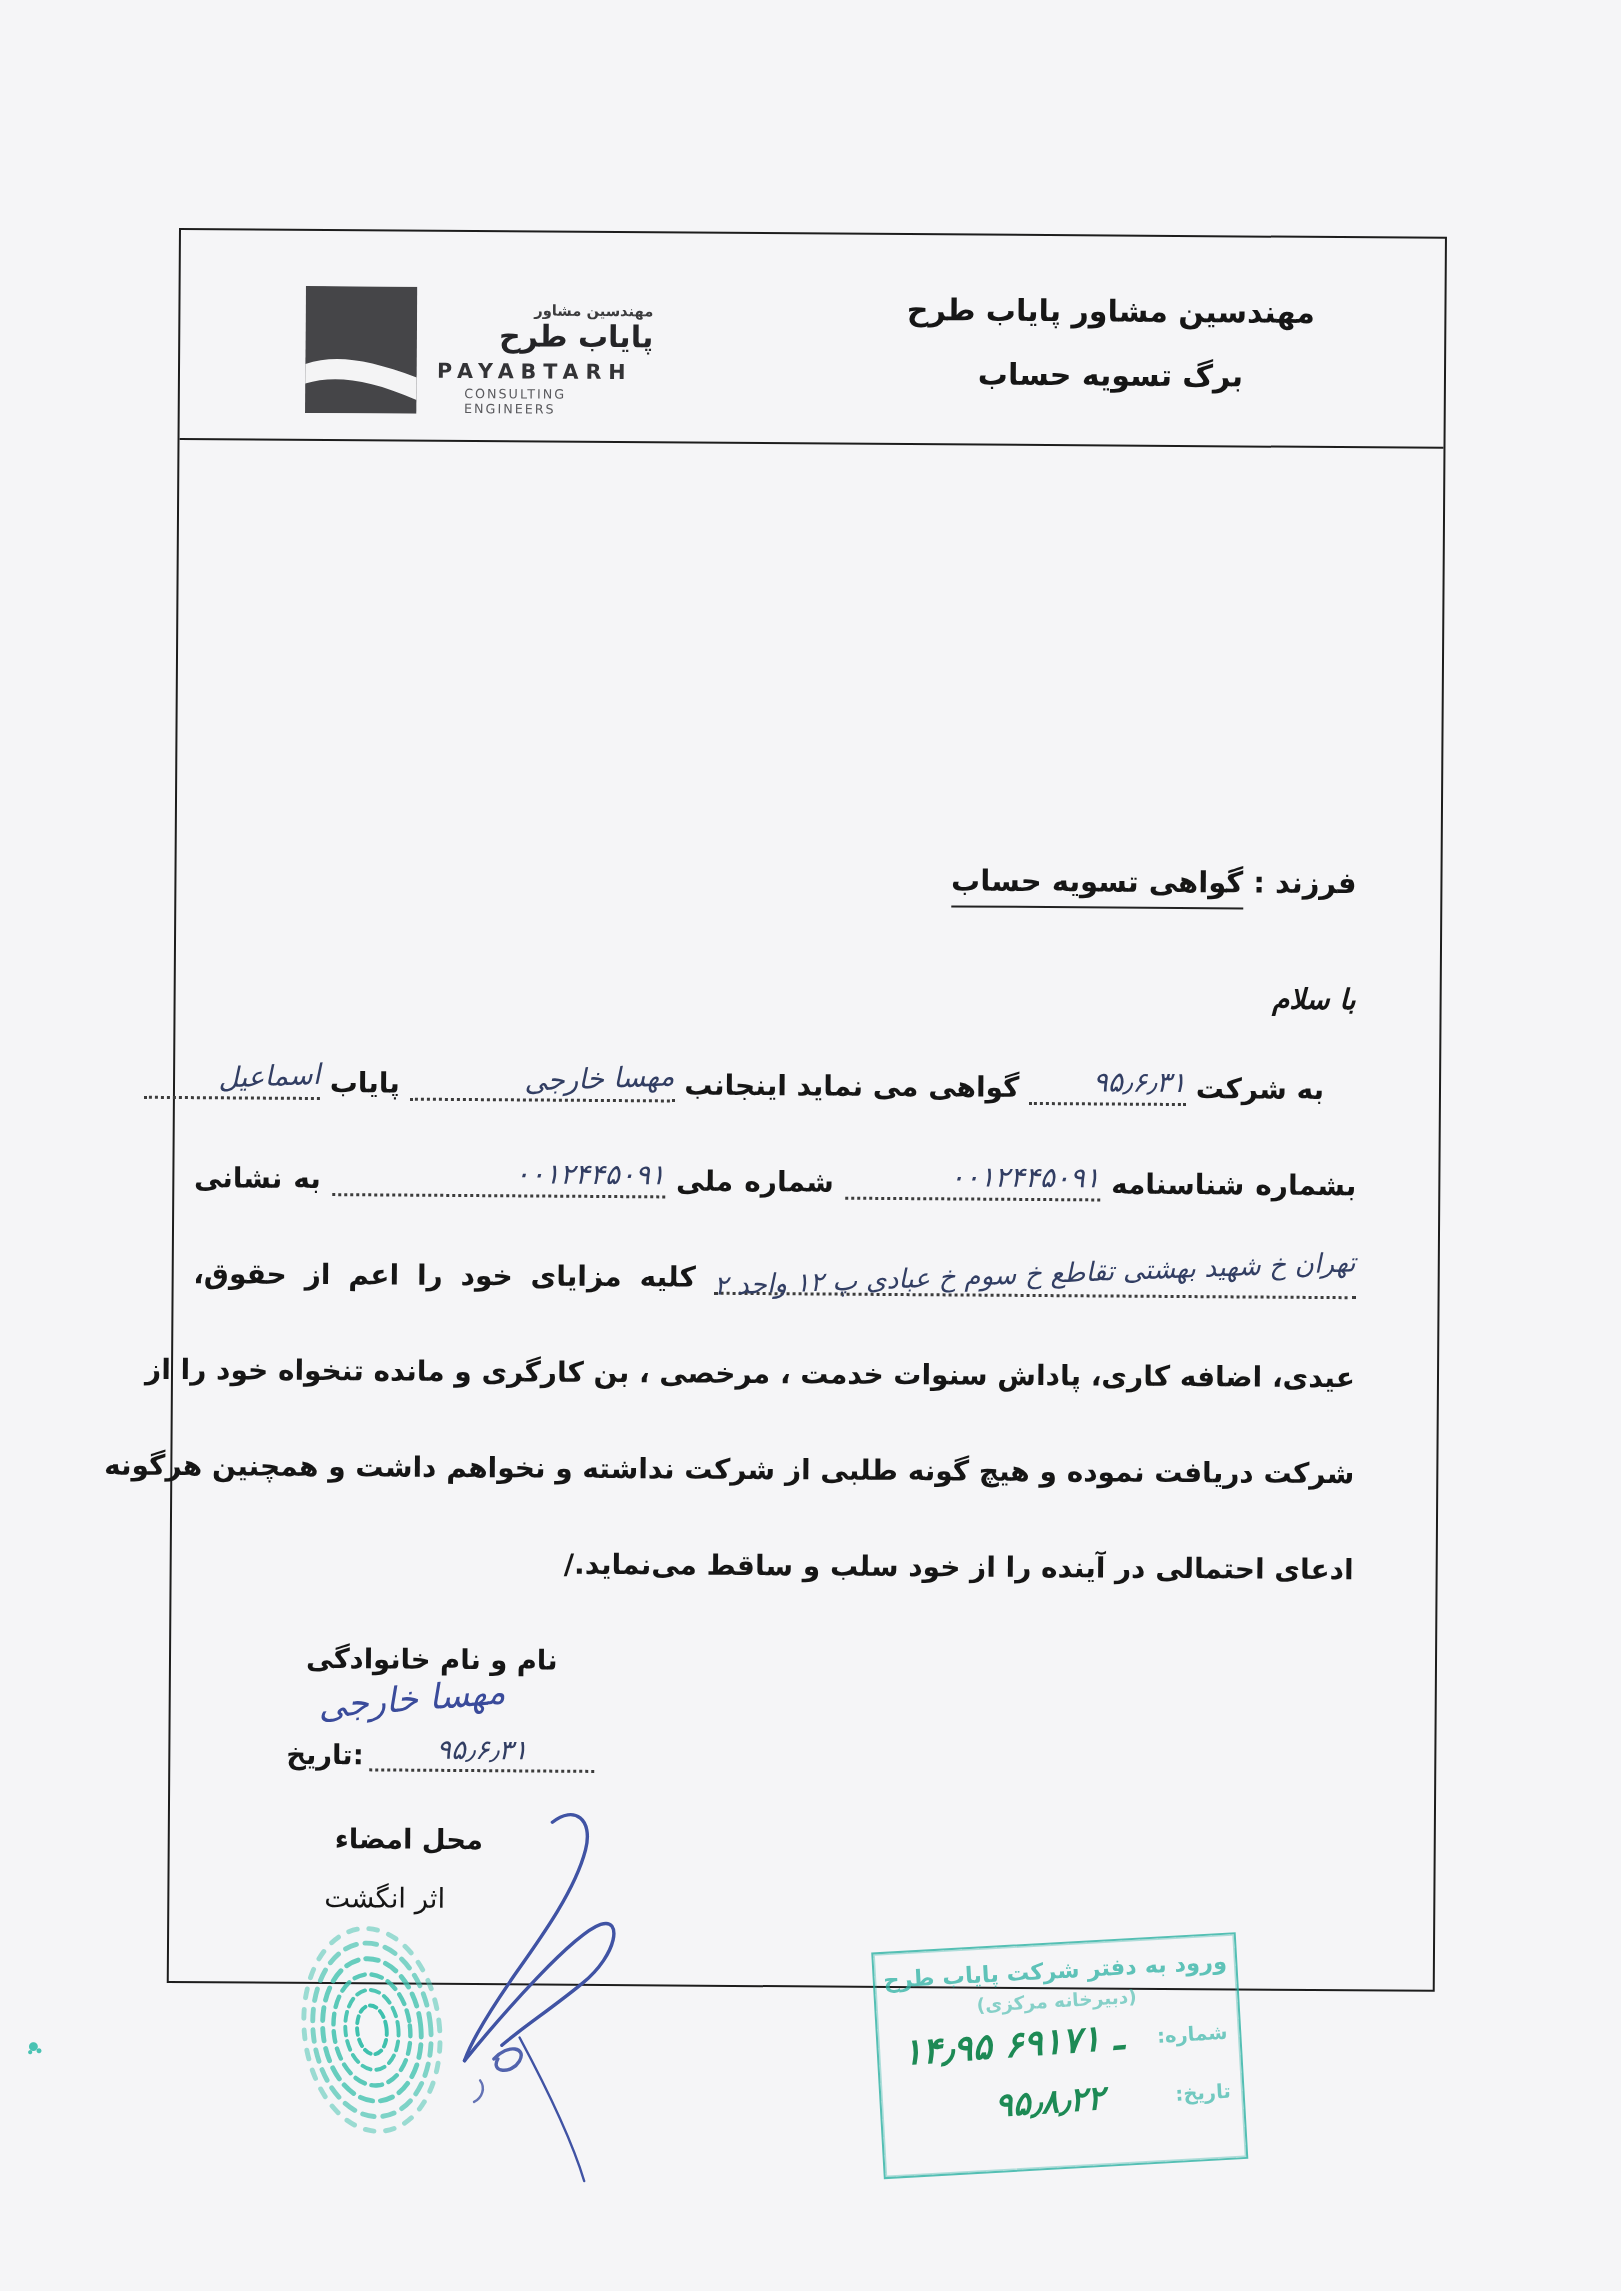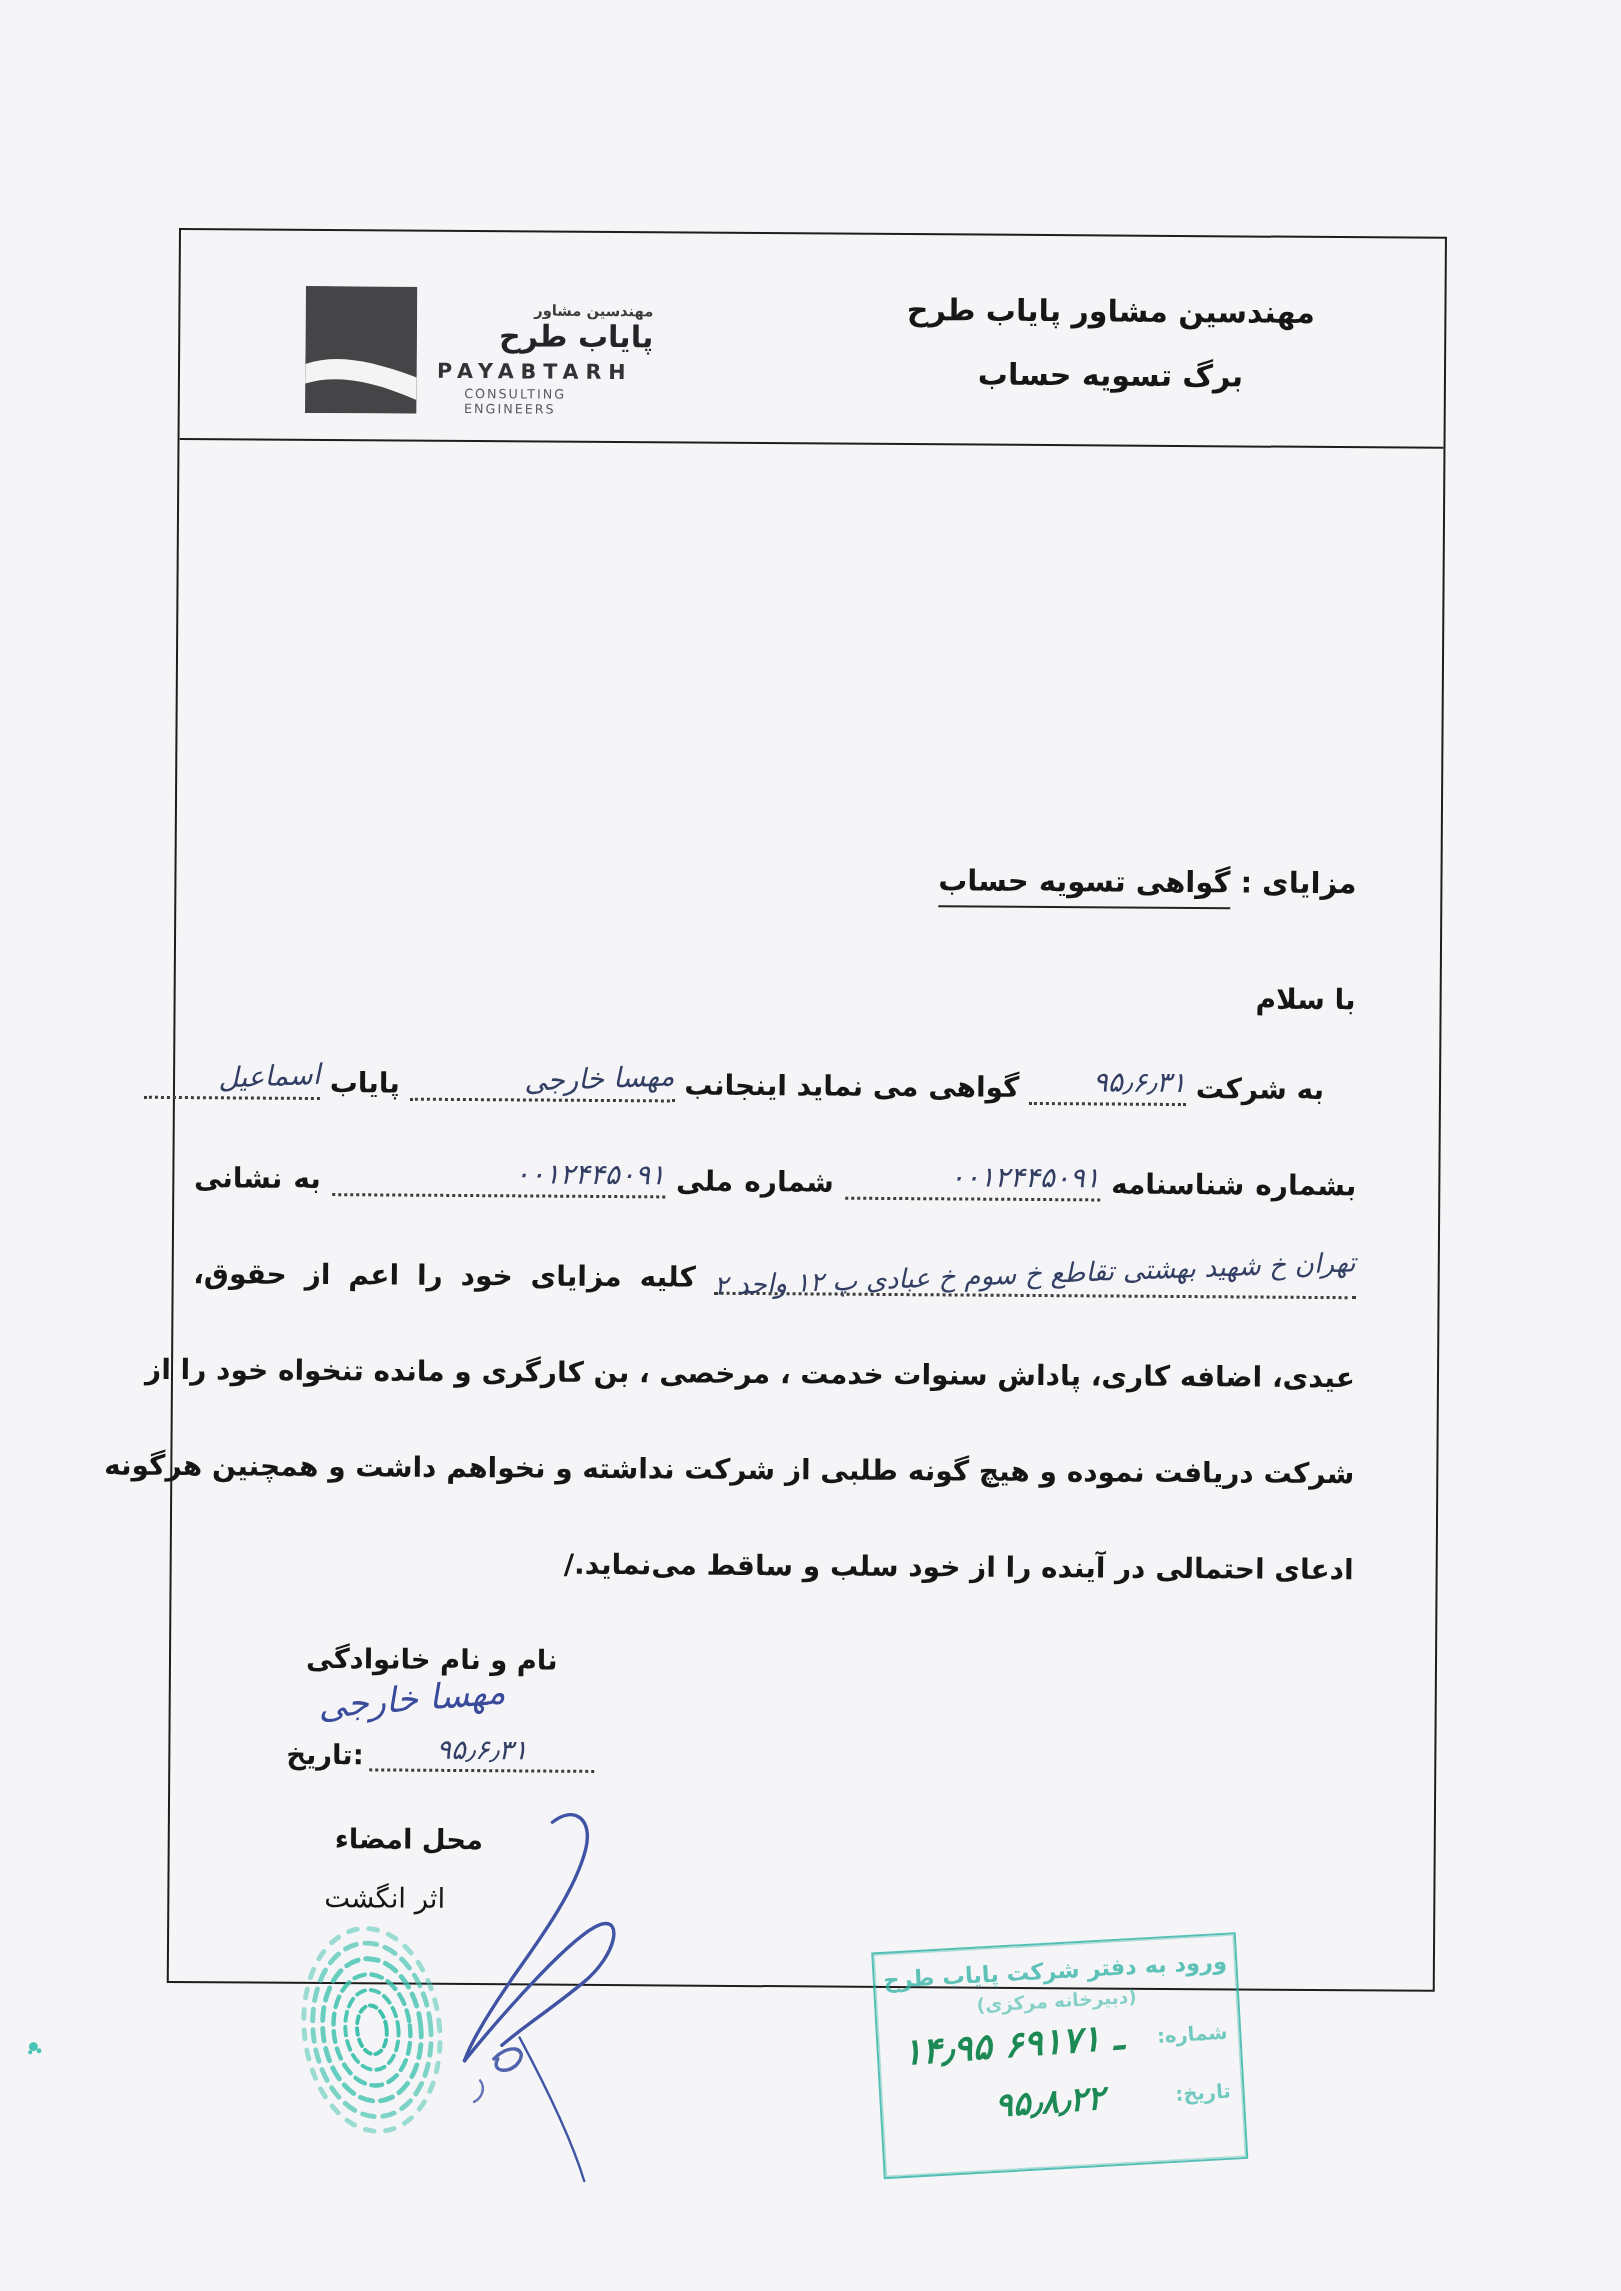--- a/index.html
+++ b/index.html
@@ -20,21 +20,21 @@
   .logo-fa-name{font-size:30px;font-weight:700;color:#242427;line-height:1.05;margin-top:2px;}
   .logo-en{direction:ltr;text-align:left;font-size:20.6px;font-weight:700;letter-spacing:6.9px;color:#333336;margin-top:7.8px;}
   .logo-en-sub{direction:ltr;text-align:left;font-size:12.7px;letter-spacing:2px;color:#5a5a5e;margin-top:2.9px;margin-left:27.4px;}
   .header-title{position:absolute;right:118px;top:57px;width:431px;text-align:center;direction:rtl;}
   .header-title .t1{font-size:30px;font-weight:700;}
   .header-title .t2{font-size:30px;font-weight:700;margin-top:29px;}
   
   .content{position:absolute;left:0;top:208px;width:100%;height:calc(100% - 208px);direction:rtl;}
   .subject{position:absolute;right:84px;top:420px;font-size:29px;font-weight:700;}
   .subject .subject-value{border-bottom:2.9px solid #222;padding-bottom:7.8px;}
-  .salutation{position:absolute;right:84px;top:537px;font-size:28px;font-weight:700;}
+  .salutation{position:absolute;right:84px;top:537px;font-size:28px;font-weight:700;font-style:italic;}
   .para{position:absolute;right:82px;left:19.6px;top:596px;font-size:28px;font-weight:700;line-height:96px;}
   .line{text-align:justify;text-align-last:justify;white-space:nowrap;}
   .line.last{text-align:right;text-align-last:right;}
   .line.indent{padding-right:33px;}
   .fill{display:inline-block;border-bottom:3.4px dotted #3c3c3c;text-align:center;vertical-align:baseline;line-height:1;}
   .hw{display:inline-block;font-weight:500;font-style:italic;color:#323e63;position:relative;top:-5.9px;}
   .hw.rot{transform:rotate(-2.5deg);}
   .f-date{min-width:157px;}
   .f-name{min-width:265px;}
   .f-father{min-width:176px;}
@@ -90,21 +90,21 @@
       </div>
       <div class="header-title">
         <div class="t1">مهندسین مشاور پایاب طرح</div>
         <div class="t2">برگ تسویه حساب</div>
       </div>
     </div>
 
     <div class="content">
 
       <div class="subject">
-        <span>مزایای :</span>
+        <span>فرزند :</span>
         <span class="subject-value">گواهی تسویه حساب</span>
       </div>
 
       <div class="salutation">با سلام</div>
 
       <div class="para">
         <div class="line indent">
           <span>به شرکت</span>
           <span class="fill f-date"><span class="hw" dir="ltr">۹۵٫۶٫۳۱</span></span>
           <span>گواهی می نماید اینجانب</span>

